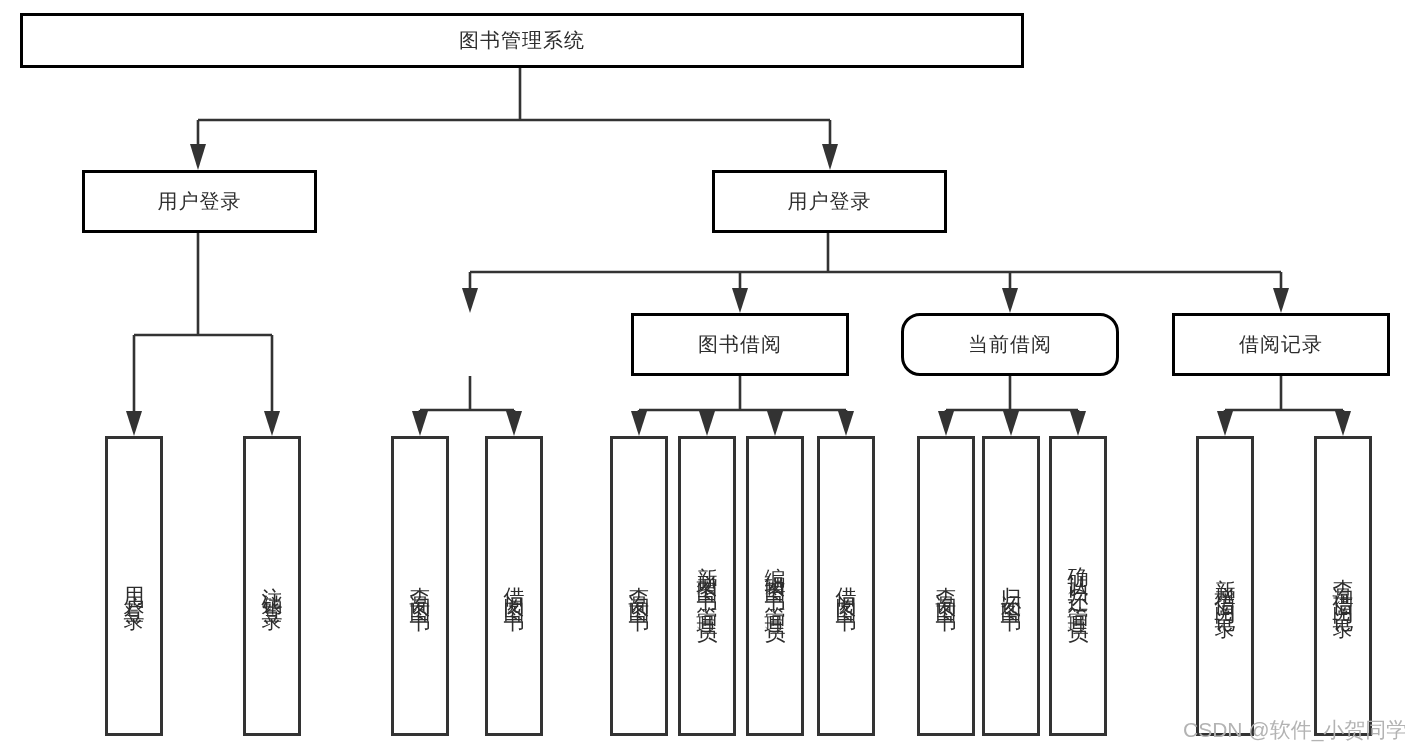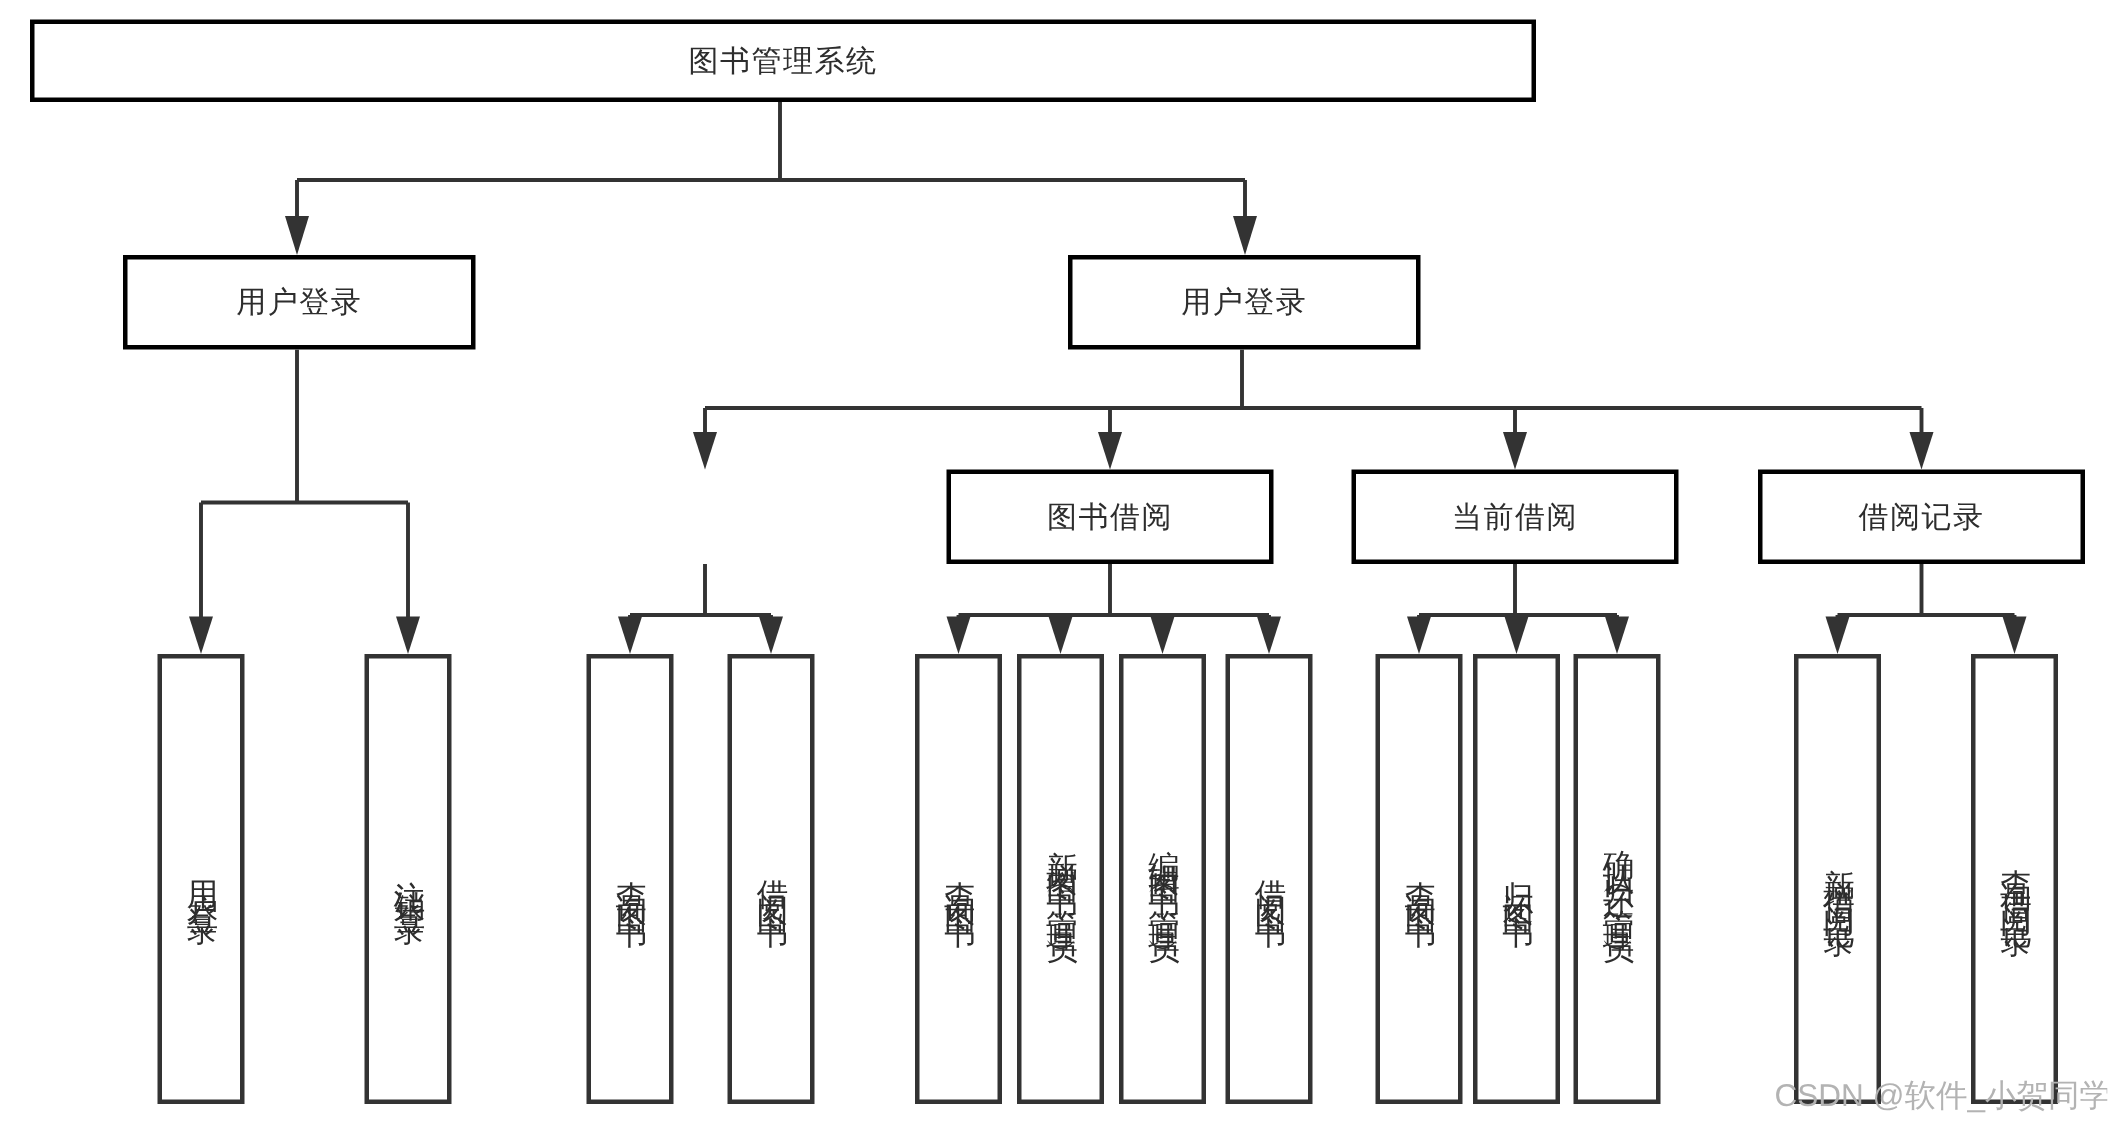--- a/index.html
+++ b/index.html
@@ -93,21 +93,21 @@
       <polygon points="1335,411 1351,411 1343,436"></polygon>
     </g>
   </svg>
 
   <div class="hbox" style="left:20px;top:13px;width:1004px;height:55px;">图书管理系统</div>
 
   <div class="hbox" style="left:82px;top:170px;width:235px;height:63px;">用户登录</div>
   <div class="hbox" style="left:712px;top:170px;width:235px;height:63px;">用户登录</div>
 
   <div class="hbox" style="left:631px;top:313px;width:218px;height:63px;text-align:right;">图书借阅</div>
-  <div class="hbox" style="left:901px;top:313px;width:218px;height:63px;">当前借阅</div>
+  <div class="hbox" style="left:901px;top:313px;width:218px;height:63px;border-radius:19px;">当前借阅</div>
   <div class="hbox" style="left:1172px;top:313px;width:218px;height:63px;">借阅记录</div>
 
   <div class="vbox" style="left:105px;top:436px;width:58px;height:300px;">用户登录</div>
   <div class="vbox" style="left:243px;top:436px;width:58px;height:300px;">注销登录</div>
 
   <div class="vbox" style="left:391px;top:436px;width:58px;height:300px;">查询图书</div>
   <div class="vbox" style="left:485px;top:436px;width:58px;height:300px;">借阅图书</div>
 
   <div class="vbox" style="left:610px;top:436px;width:58px;height:300px;">查询图书</div>
   <div class="vbox" style="left:678px;top:436px;width:58px;height:300px;">新增图书（管理员）</div>

